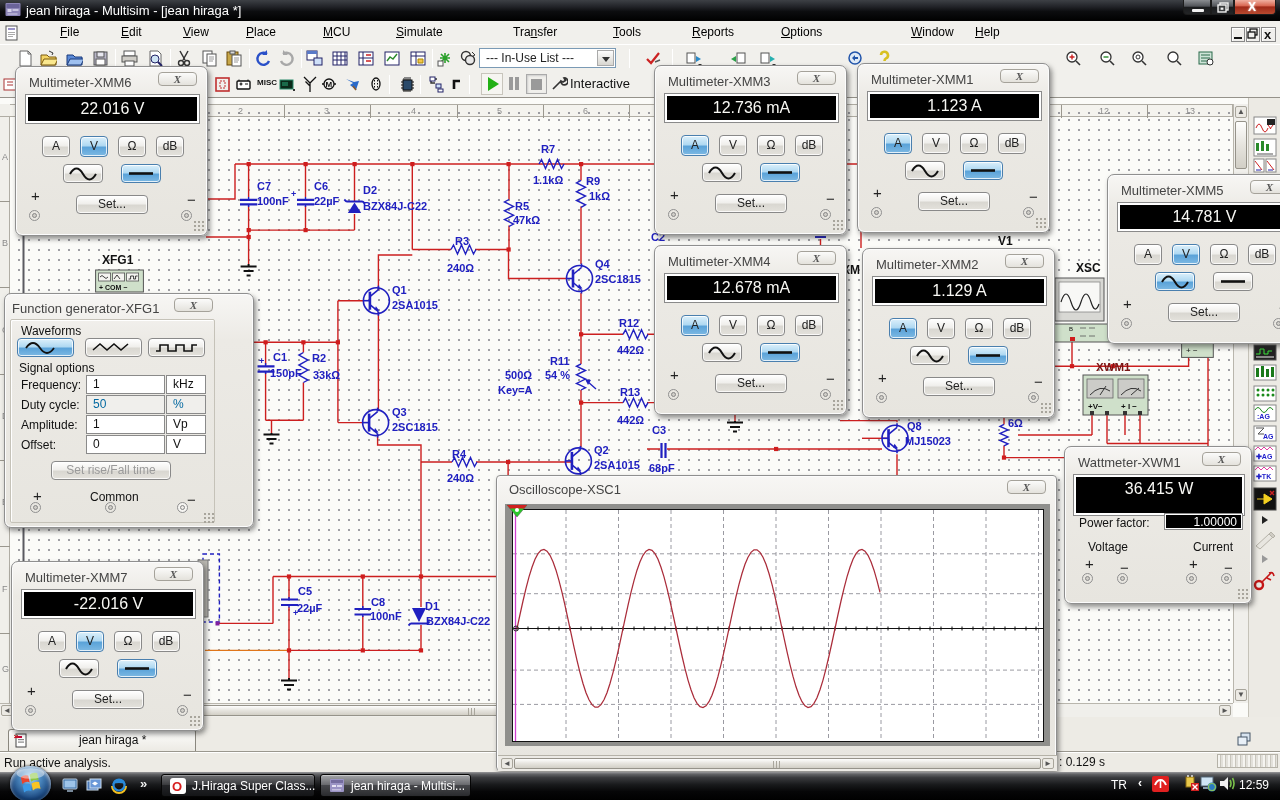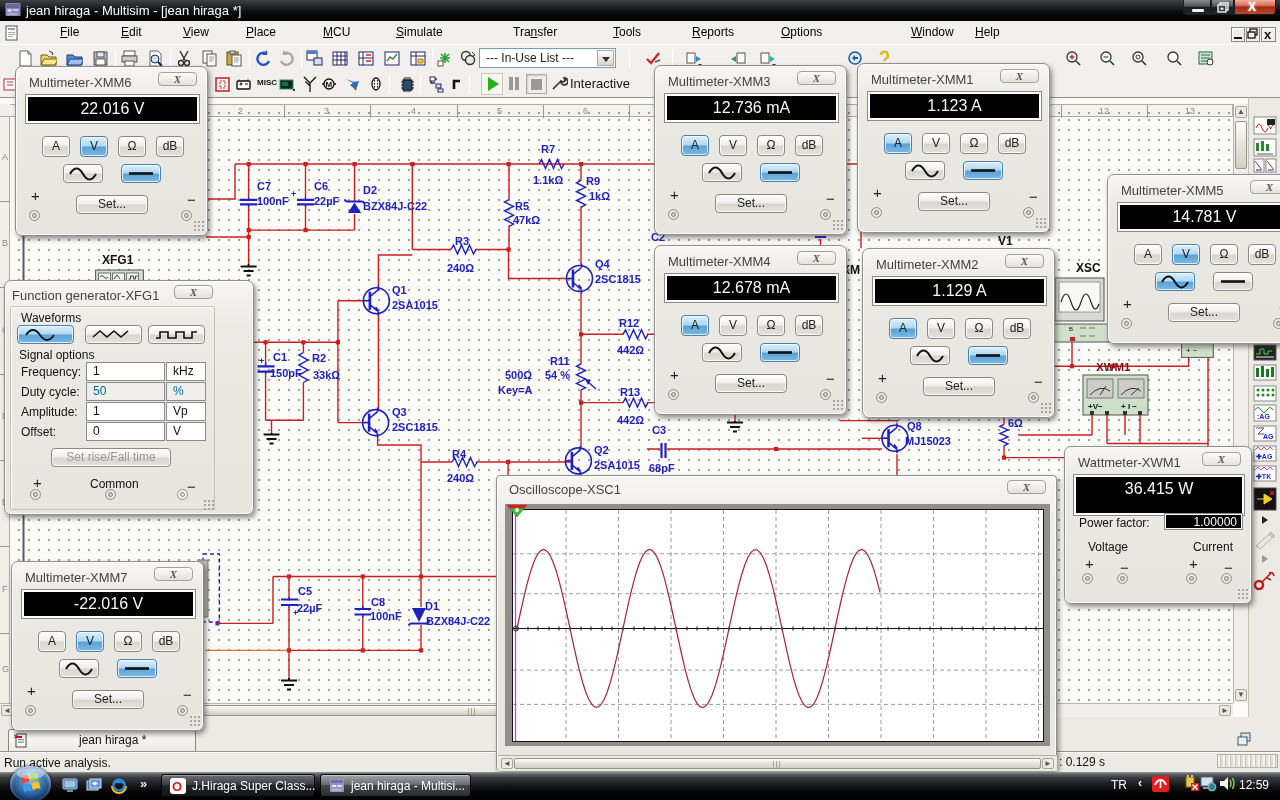--- a/index.html
+++ b/index.html
@@ -878,21 +878,21 @@
       <div class="pm p2">−</div>
  <div class="term t1">
         <i></i>
       </div>
       <div class="term t2">
         <i></i>
       </div>
       <div class="grip"></div>
 </div>
 
-<div class="win abs" style="left:4px;top:280px;width:250px;height:235px;">
+<div class="win abs" style="left:4px;top:293px;width:250px;height:235px;">
  <div class="wtitle" style="left:7px;top:7px;">Function generator-XFG1</div>
       <div class="wclose" style="left:169px;top:4px;">X</div>
  <div class="abs" style="left:5px;top:25px;width:205px;height:204px;border:1px solid #c5c2b8;border-radius:2px;box-shadow:inset 1px 1px 0 #fff;"></div>
  <div class="fgl" style="left:16px;top:30px;">Waveforms</div>
  <div class="ibtn sel" style="left:12px;top:44px;width:57px;height:19px;"><svg width="55" height="17">
           <path d="M8 9 q7 -10 14 0 q7 10 14 0" stroke="#111" stroke-width="1.8" fill="none"></path>
         </svg></div>
  <div class="ibtn" style="left:80px;top:44px;width:57px;height:19px;"><svg width="55" height="17">
           <path d="M7 11 l7 -6 7 6 7 -6 7 6 7 -6" stroke="#111" stroke-width="1.6" fill="none"></path>
         </svg></div>

